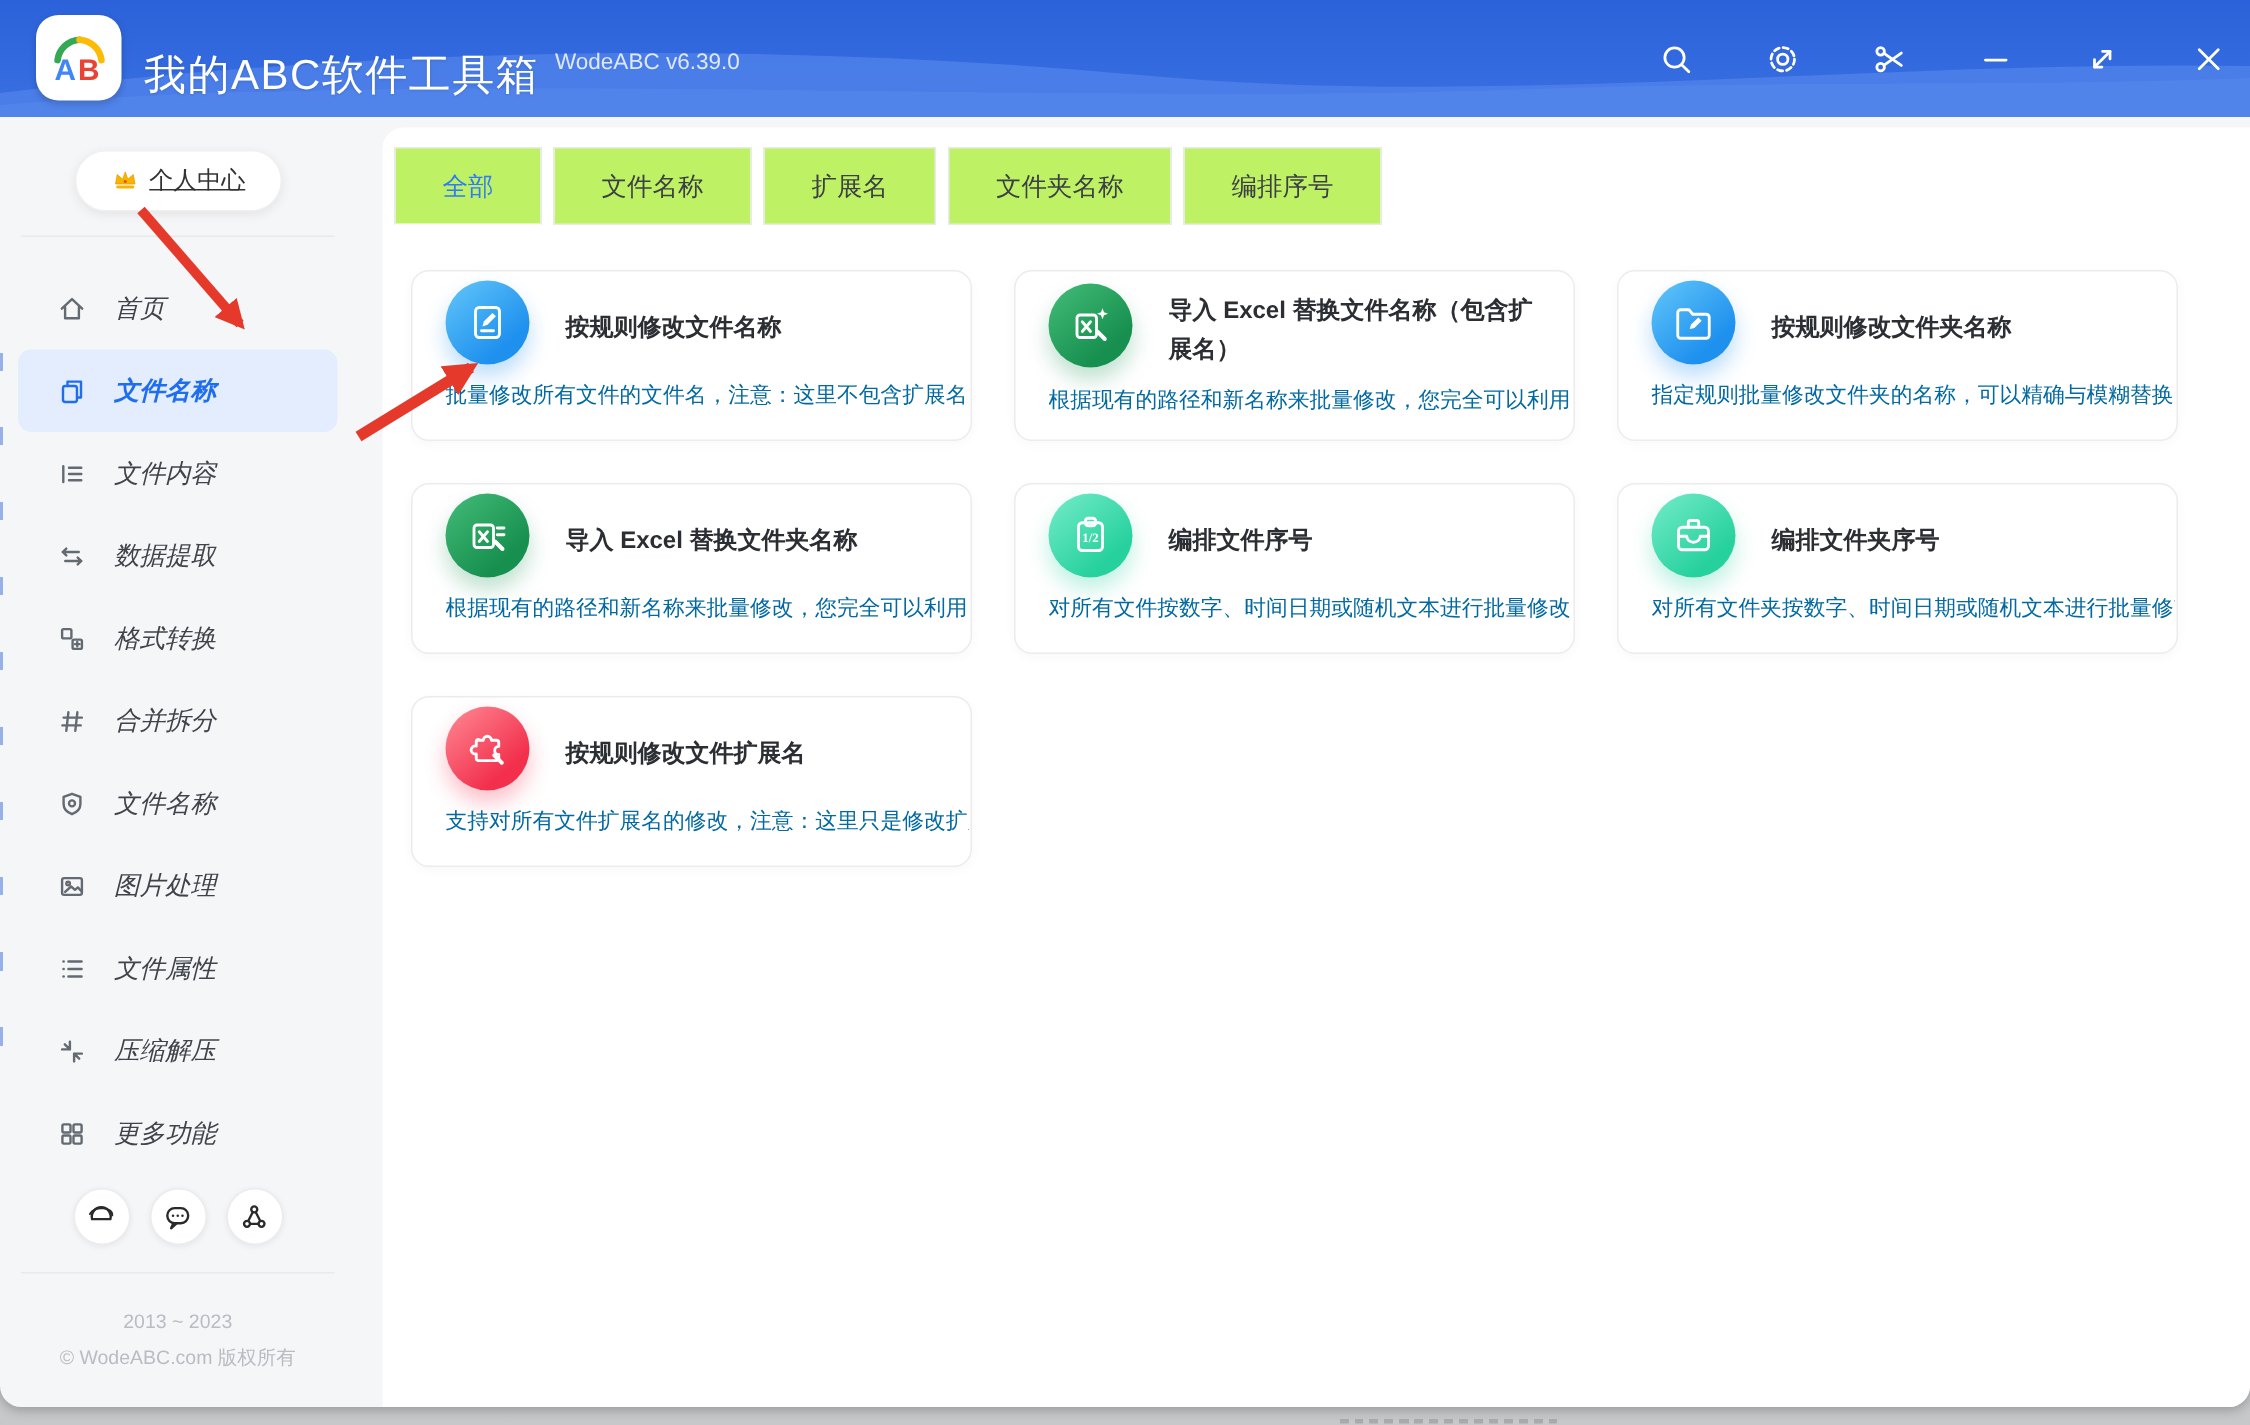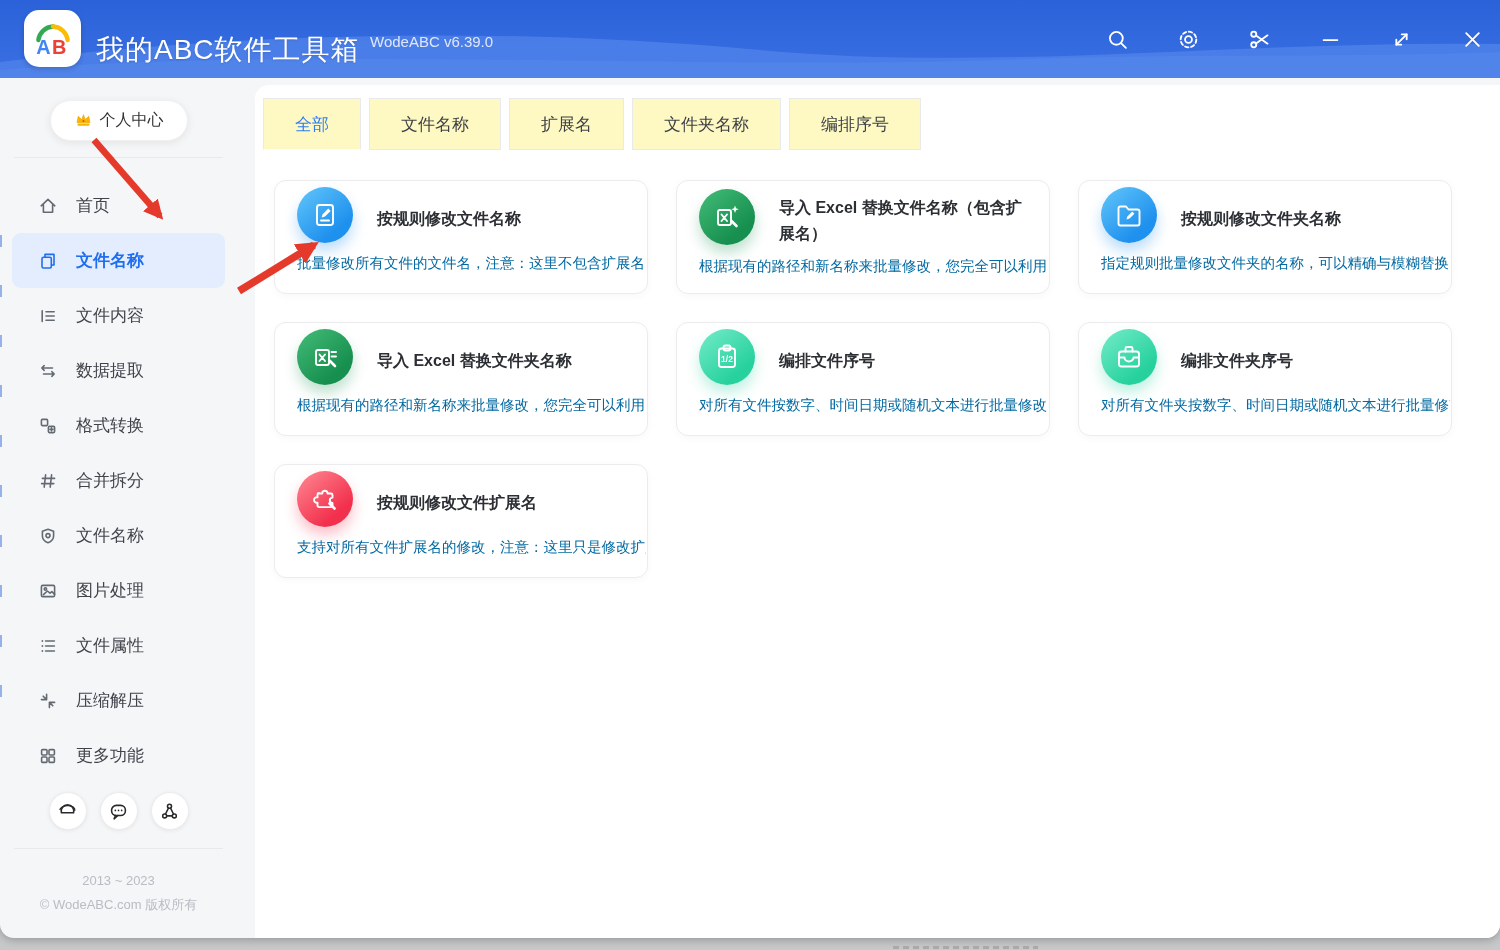--- a/index.html
+++ b/index.html
@@ -39,23 +39,24 @@
   
   .sidebar {
     position:absolute; left:0; top:78px; bottom:0; width:237px;
     display:flex; flex-direction:column;
   }
   .pc-btn {
     margin:22px auto 0; width:138px; height:41px; background:#fff; border-radius:21px;
     display:flex; align-items:center; justify-content:center; gap:7px;
     font-size:16px; color:#333; box-shadow:0 2px 8px rgba(0,0,0,.08); border:1px solid #f0f0f0;
     cursor:pointer;
+    text-decoration:underline;
   }
   .side-div { margin:16px 14px 0; border-top:1px solid #e9e9ec; }
-  .nav { margin-top:20px; }
+  .nav { margin-top:20px;font-style:italic; }
   .nav-item {
     height:55px; margin:0 12px; padding-left:26px; border-radius:9px;
     display:flex; align-items:center; gap:18px; font-size:17px; color:#40444a; cursor:pointer;
   }
   .nav-item svg { stroke:#646a72; fill:none; stroke-width:1.6; stroke-linecap:round; stroke-linejoin:round; flex:0 0 auto; }
   .nav-item.selected { background:#e3edfd; color:#1f6ef0; font-weight:700; }
   .nav-item.selected svg { stroke:#1f6ef0; }
   .side-spacer { flex:1; }
   .side-foot-icons { display:flex; justify-content:center; gap:13px; }
   .circ-btn {
@@ -66,41 +67,41 @@
   .side-div2 { margin:18px 14px 0; border-top:1px solid #e9e9ec; }
   .copyright { text-align:center; margin:20px 0 22px; color:#b9bcc2; font-size:13px; line-height:1.8; }
   
   .main {
     position:absolute; left:255px; top:85px; right:0; bottom:0;
     background:#fff; border-top-left-radius:14px;
   }
   .tabs { display:flex; gap:8px; padding:13px 0 0 8px; }
   .tab {
     height:52px; padding:0 31px; display:flex; align-items:center;
-    border:1px solid #e9eaec; background:#fef9c3; font-size:17px; color:#3c3f45; cursor:pointer;
+    border:1px solid #e9eaec; background:#bef264; font-size:17px; color:#3c3f45; cursor:pointer;
   }
   .tab.selected { color:#2f7cf6; border-bottom-color:#fff; }
   .cards {
     margin:30px 24px 0 19px; display:grid;
     grid-template-columns:repeat(3, 374px); grid-auto-rows:114px; gap:28px;
   }
   .card {
     background:#fff; border:1px solid #ececee; border-radius:12px;
     padding:14px 20px 0 22px; box-shadow:0 2px 8px rgba(0,0,0,.03);
     position:relative; cursor:pointer;
   }
   .card-head { display:flex; align-items:center; gap:24px; }
   .cicon {
     width:56px; height:56px; border-radius:50%; flex:0 0 auto; margin-top:-8px;
     display:flex; align-items:center; justify-content:center;
   }
   .cicon svg { stroke:#fff; fill:none; stroke-width:1.9; stroke-linecap:round; stroke-linejoin:round; }
   .ic-blue  { background:linear-gradient(140deg,#63c7fa 0%,#1e90ee 75%); box-shadow:0 8px 14px rgba(30,144,238,.30); }
   .ic-green { background:linear-gradient(140deg,#43bd78 0%,#178f4f 75%); box-shadow:0 8px 14px rgba(23,143,79,.28); }
-  .ic-mint  { background:linear-gradient(140deg,#75ecc9 0%,#27d19e 75%); box-shadow:0 8px 14px rgba(39,209,158,.30); }
+  .ic-mint  { background:linear-gradient(140deg,#75ecc9 0%,#27d19e 75%); box-shadow:0 8px 14px rgba(39,209,158,.30);font-family:Liberation Serif, serif; }
   .ic-red   { background:linear-gradient(140deg,#ff8a94 0%,#f22f4c 75%); box-shadow:0 8px 14px rgba(242,47,76,.30); }
   .ctitle { font-size:16px; font-weight:700; color:#2b2e33; line-height:1.6; }
   .cdesc {
     margin:11px -19px 0 0; font-size:14.5px; color:#0369a1;
     white-space:nowrap; overflow:hidden;
   }
   
   .annot { position:absolute; left:0; top:0; width:1500px; height:950px; pointer-events:none; z-index:60; }
   .edge-ticks {
     position:absolute; left:0; top:235px; width:2px; height:490px; z-index:55;

